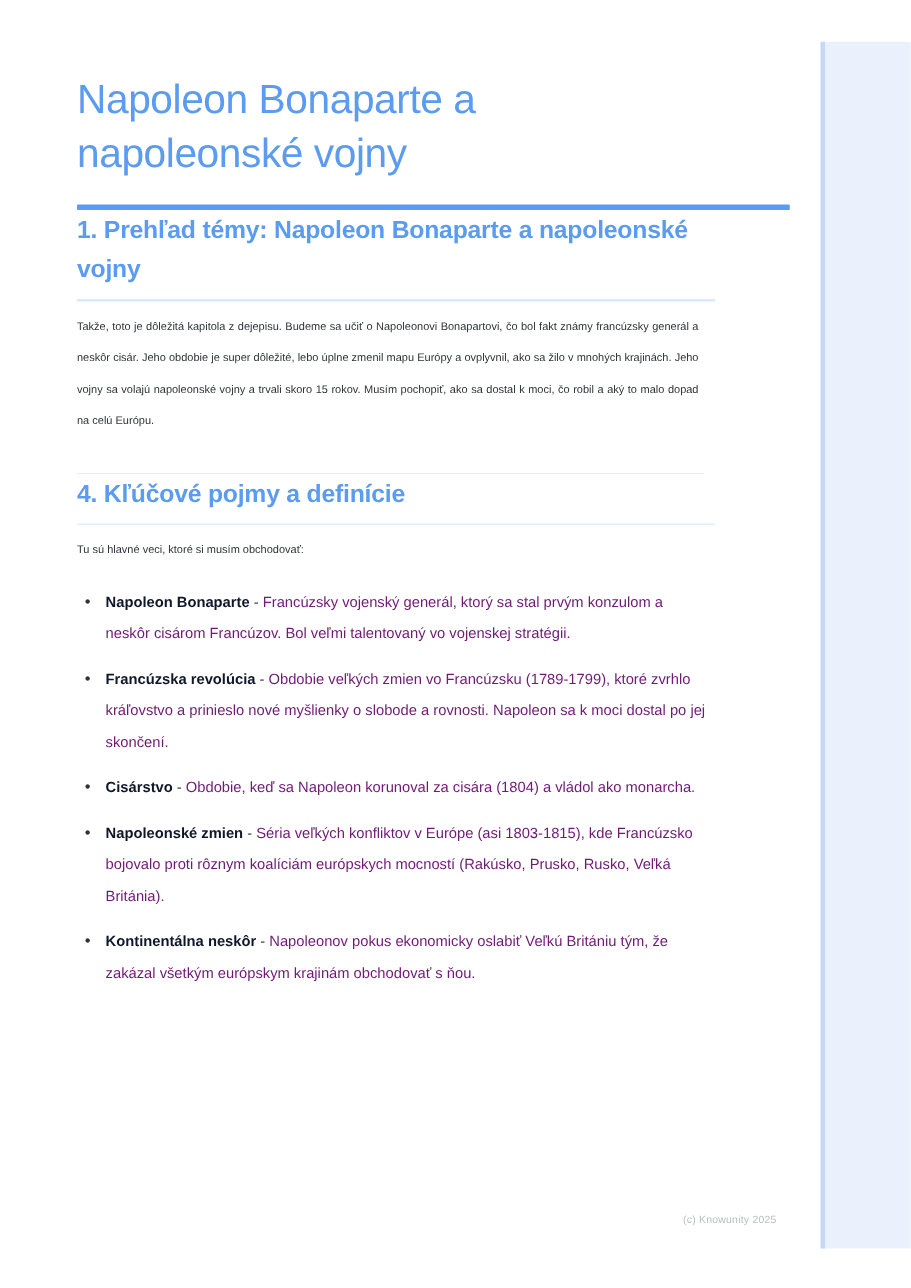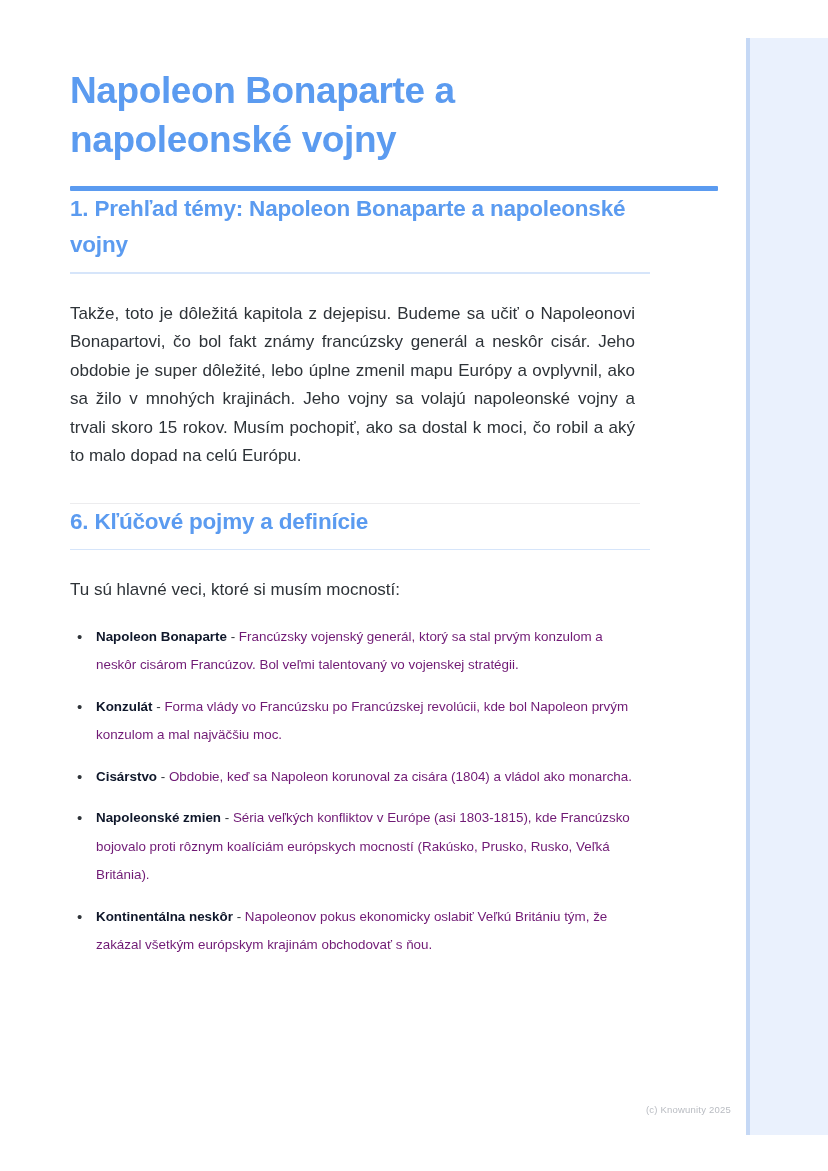--- a/index.html
+++ b/index.html
@@ -41,21 +41,21 @@
     left: 70px;
     top: 0;
     width: 648px;
   }
 
   .doc-title {
     margin: 0;
     padding-top: 66px;
     font-size: 37px;
     line-height: 49px;
-    font-weight: bold;
+    font-weight: normal;
     color: #5b9bf0;
     letter-spacing: -0.4px;
     max-width: 560px;
   }
 
   .title-rule {
     margin-top: 22px;
     width: 648px;
     height: 5px;
     background: #5b9bf0;
@@ -78,22 +78,22 @@
 
   .heading-rule {
     margin-top: 9px;
     width: 580px;
     height: 1.5px;
     background: #d6e5fa;
   }
 
   .body-text {
     margin: 0;
-    padding-top: 26px;
-    font-size: 17px;
+    padding-top: 10px;
+    font-size: 10px;
     line-height: 28.5px;
     color: #2e3338;
     text-align: justify;
     width: 565px;
   }
 
   .body-text.left {
     text-align: left;
   }
 
@@ -138,21 +138,21 @@
   .term-dash {
     color: #2e3338;
   }
 
   .term-desc {
     color: #701a75;
   }
 
   .watermark {
     position: absolute;
-    left: 646px;
+    left: 621px;
     top: 1104px;
     font-size: 9.5px;
     line-height: 12px;
     color: #b9bcc2;
     letter-spacing: 0.2px;
     white-space: nowrap;
   }
 </style>
 </head>
 <body>
@@ -169,30 +169,30 @@
 
     <div class="section">
       <h2 class="section-heading">1. Prehľad témy: Napoleon Bonaparte a napoleonské vojny</h2>
       <div class="heading-rule"></div>
       <p class="body-text">Takže, toto je dôležitá kapitola z dejepisu. Budeme sa učiť o Napoleonovi Bonapartovi, čo bol fakt známy francúzsky generál a neskôr cisár. Jeho obdobie je super dôležité, lebo úplne zmenil mapu Európy a ovplyvnil, ako sa žilo v mnohých krajinách. Jeho vojny sa volajú napoleonské vojny a trvali skoro 15 rokov. Musím pochopiť, ako sa dostal k moci, čo robil a aký to malo dopad na celú Európu.</p>
     </div>
 
     <div class="section-divider"></div>
 
     <div class="section">
-      <h2 class="section-heading">6. Kľúčové pojmy a definície</h2>
+      <h2 class="section-heading">4. Kľúčové pojmy a definície</h2>
       <div class="heading-rule"></div>
-      <p class="body-text left">Tu sú hlavné veci, ktoré si musím mocností:</p>
+      <p class="body-text left">Tu sú hlavné veci, ktoré si musím obchodovať:</p>
 
       <ul class="term-list">
         <li class="term-item">
           <span class="term-name">Napoleon Bonaparte</span><span class="term-dash"> - </span><span class="term-desc">Francúzsky vojenský generál, ktorý sa stal prvým konzulom a neskôr cisárom Francúzov. Bol veľmi talentovaný vo vojenskej stratégii.</span>
         </li>
         <li class="term-item">
-          <span class="term-name">Konzulát</span><span class="term-dash"> - </span><span class="term-desc">Forma vlády vo Francúzsku po Francúzskej revolúcii, kde bol Napoleon prvým konzulom a mal najväčšiu moc.</span>
+          <span class="term-name">Francúzska revolúcia</span><span class="term-dash"> - </span><span class="term-desc">Obdobie veľkých zmien vo Francúzsku (1789-1799), ktoré zvrhlo kráľovstvo a prinieslo nové myšlienky o slobode a rovnosti. Napoleon sa k moci dostal po jej skončení.</span>
         </li>
         <li class="term-item">
           <span class="term-name">Cisárstvo</span><span class="term-dash"> - </span><span class="term-desc">Obdobie, keď sa Napoleon korunoval za cisára (1804) a vládol ako monarcha.</span>
         </li>
         <li class="term-item">
           <span class="term-name">Napoleonské zmien</span><span class="term-dash"> - </span><span class="term-desc">Séria veľkých konfliktov v Európe (asi 1803-1815), kde Francúzsko bojovalo proti rôznym koalíciám európskych mocností (Rakúsko, Prusko, Rusko, Veľká Británia).</span>
         </li>
         <li class="term-item">
           <span class="term-name">Kontinentálna neskôr</span><span class="term-dash"> - </span><span class="term-desc">Napoleonov pokus ekonomicky oslabiť Veľkú Britániu tým, že zakázal všetkým európskym krajinám obchodovať s ňou.</span>
         </li>

